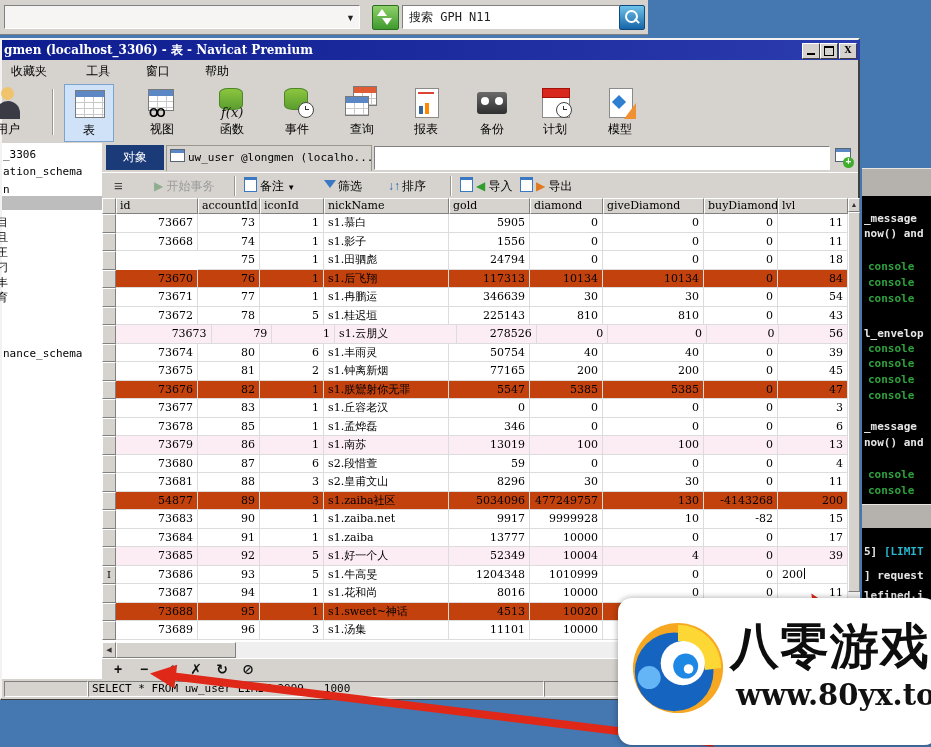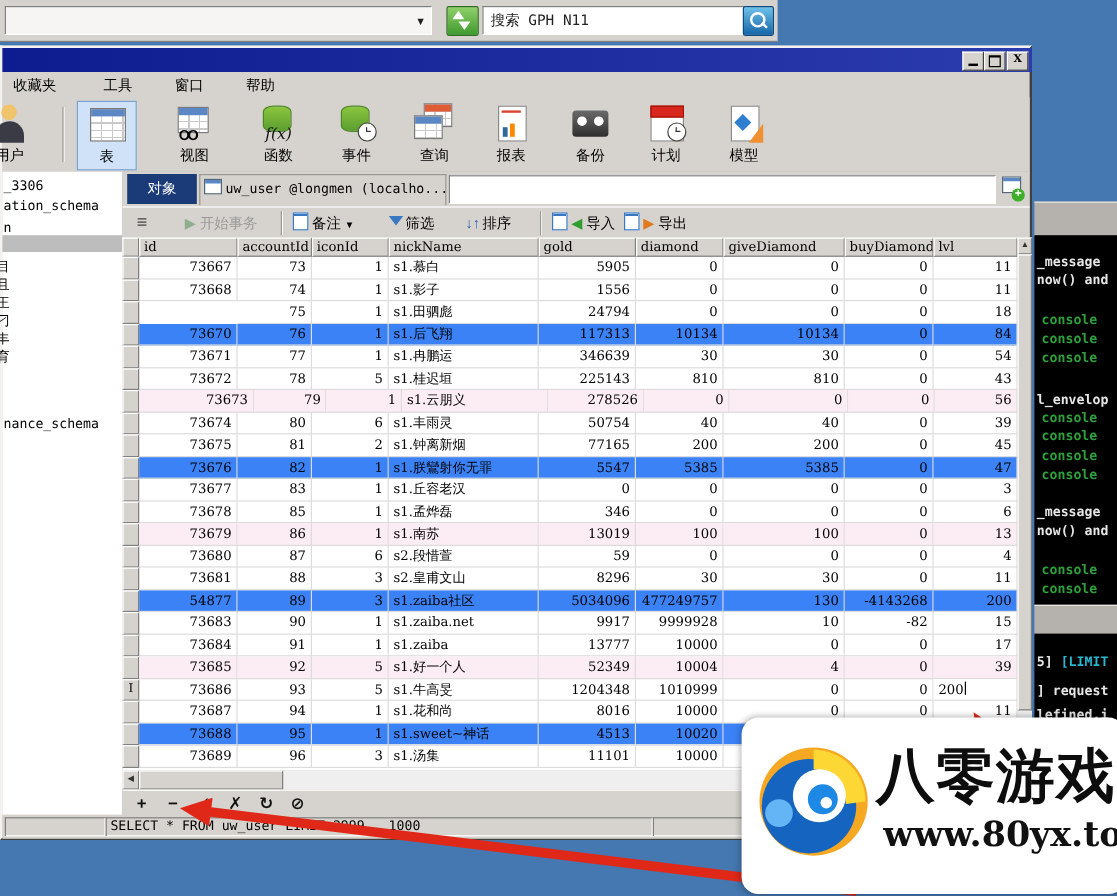--- a/index.html
+++ b/index.html
@@ -71,21 +71,21 @@
   .impar{color:#2f9e2f;font-weight:bold;} .expar{color:#e07820;font-weight:bold;}
   .docicon{display:inline-block;width:11px;height:13px;background:#fff;border:1px solid #3a78c2;margin:0 3px -2px 0;box-shadow:inset 0 2px 0 #3a78c2;}
   
   #grid{left:100px;top:158px;width:746px;height:444px;background:#fff;font-family:"DejaVu Serif",serif;font-size:11px;color:#000;}
   .gh{display:flex;height:16px;}
   .gh div{box-sizing:border-box;background:#d6d3ce;border:1px solid;border-color:#fff #808080 #808080 #fff;padding:0 0 0 3px;font-size:11px;line-height:14px;overflow:hidden;white-space:nowrap;}
   .gr{display:flex;height:18.5px;}
   .gr .rh{box-sizing:border-box;background:#d6d3ce;border:1px solid;border-color:#fff #808080 #808080 #fff;font-size:10px;line-height:16px;text-align:center;font-family:"DejaVu Serif",serif;}
   .gr .c{box-sizing:border-box;border-right:1px solid #dcdcdc;border-bottom:1px solid #dcdcdc;line-height:17px;white-space:nowrap;overflow:hidden;padding:0 4px;}
   .gr .r{text-align:right;} .gr .l{text-align:left;}
-  .gr.tb .c{background:#3b82f6;} .gr.tp .c{background:#fcedf5;}
+  .gr.tb .c{background:#c2410c;} .gr.tp .c{background:#fcedf5;}
   .gr .c.edit{background:#fff;text-align:left;}
   .cursor{display:inline-block;width:1px;height:11px;background:#000;margin-left:1px;vertical-align:-1px;}
   
   #vsb{left:846px;top:158px;width:12px;height:444px;background:#efefef;}
   .sbbtn{position:absolute;width:12px;height:14px;background:#d6d3ce;border:1px solid;border-color:#fff #808080 #808080 #fff;box-sizing:border-box;font-size:7px;text-align:center;line-height:12px;color:#333;}
   #vthumb{position:absolute;left:0;top:14px;width:12px;height:380px;background:#d6d3ce;border:1px solid;border-color:#fff #808080 #808080 #fff;box-sizing:border-box;}
   #hsb{left:100px;top:602px;width:746px;height:16px;background:#efefef;}
   #hsb .sbbtn{width:14px;height:16px;line-height:14px;}
   #hthumb{position:absolute;left:14px;top:0;width:120px;height:16px;background:#d6d3ce;border:1px solid;border-color:#fff #808080 #808080 #fff;box-sizing:border-box;}
   
@@ -124,20 +124,21 @@
     </div>
     <div id="searchbox" class="abs">搜索 GPH N11</div>
     <div id="magbtn" class="abs">
       <span class="glass"></span>
       <span class="handle"></span>
     </div>
   </div>
 
   <div id="win" class="abs">
     <div id="titlebar" class="abs">
+      <span>gmen (localhost_3306) - 表 - Navicat Premium</span>
       <span class="winbtn" style="right:40px;"><span style="display:inline-block;width:8px;height:2px;background:#000;margin-top:9px;"></span></span>
       <span class="winbtn" style="right:22px;"><span style="display:inline-block;width:8px;height:7px;border:1px solid #000;border-top-width:2px;margin-top:2px;"></span></span>
       <span class="winbtn" style="right:3px;">X</span>
     </div>
 
     <div id="menubar" class="abs">
       <span>收藏夹</span>
       <span style="margin-left:18px;">工具</span>
       <span style="margin-left:14px;">窗口</span>
       <span style="margin-left:14px;">帮助</span>

